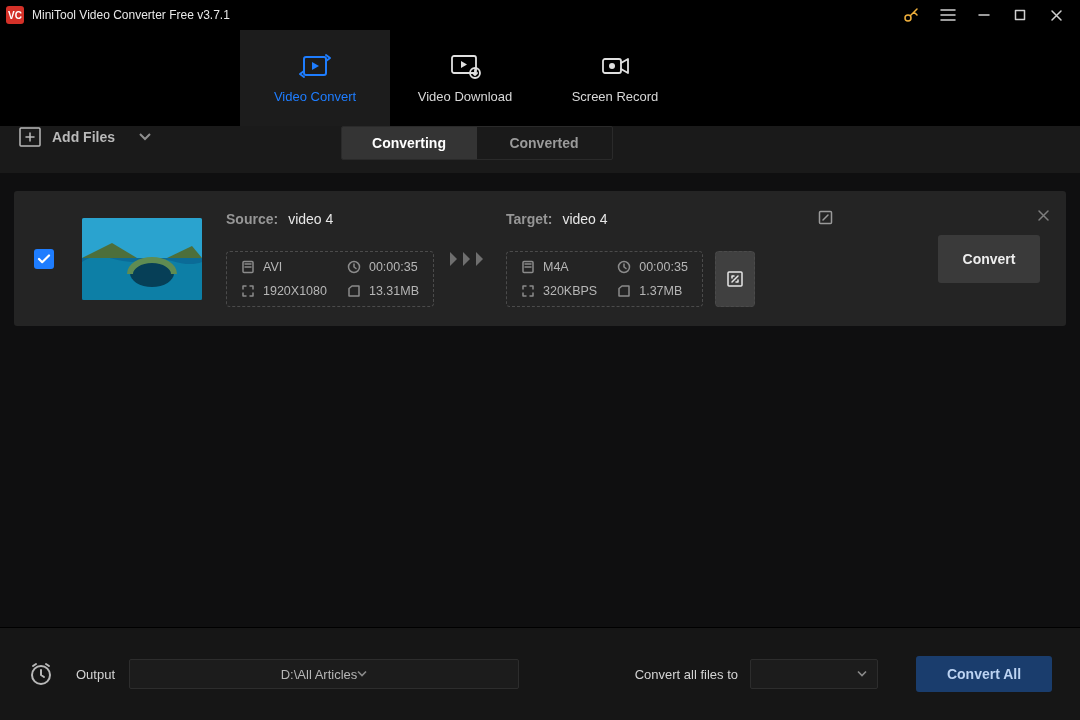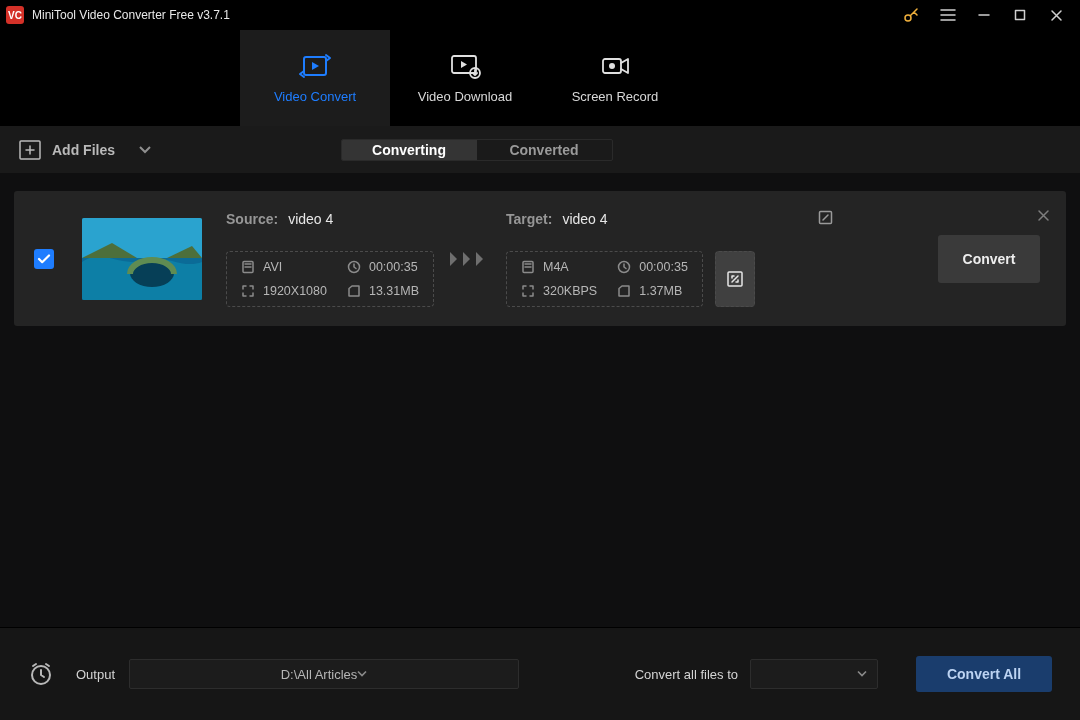--- a/index.html
+++ b/index.html
@@ -10,26 +10,26 @@
   .titlebar .apptitle{font-size:12px;color:#e8e8e8;margin-left:8px;flex:0 0 auto;}
   .titlebar .spacer{flex:1;}
   .titlebar .winbtn{width:36px;height:30px;display:flex;align-items:center;justify-content:center;color:#cfcfcf;cursor:pointer;}
   .titlebar .winbtn.key{color:#f0b03c;}
   
   .topnav{height:96px;background:#000;display:flex;align-items:stretch;padding-left:240px;}
   .navtab{width:150px;display:flex;flex-direction:column;align-items:center;justify-content:center;gap:10px;color:#d8d8d8;cursor:pointer;font-size:13px;}
   .navtab .nicon{width:34px;height:26px;}
   .navtab.active{background:#1c1c1c;color:#1e7dff;}
   
-  .toolbar{height:47px;background:#1a1a1a;display:flex;align-items:center;padding:0 18px;}
+  .toolbar{height:47px;background:#1a1a1a;display:flex;align-items:flex-start;padding:0 18px;}
   .addfiles{display:flex;align-items:center;gap:10px;color:#b9b9b9;font-weight:600;font-size:14px;cursor:pointer;}
   .addfiles .aficon{width:24px;height:22px;}
   .addfiles .drop{margin-left:14px;}
   .segmented{margin:0 auto;display:flex;border:1px solid #2a2a2a;border-radius:2px;overflow:hidden;}
-  .segmented .segbtn{width:135px;height:20px;display:flex;align-items:center;justify-content:center;font-size:14px;font-weight:600;color:#9a9a9a;background:transparent;cursor:pointer;}
+  .segmented .segbtn{width:135px;height:32px;display:flex;align-items:center;justify-content:center;font-size:14px;font-weight:600;color:#9a9a9a;background:transparent;cursor:pointer;}
   .segmented .segbtn.active{background:#343434;color:#fff;}
   .toolbar .tbspacer{width:260px;}
   
   .content{height:454px;padding:18px 14px;background:#0f0f10;}
   .filecard{background:#242424;border-radius:3px;padding:16px 20px;display:flex;align-items:center;position:relative;min-height:135px;}
   .checkbox{width:20px;height:20px;border-radius:3px;background:#1e7dff;display:flex;align-items:center;justify-content:center;}
   .thumb{width:120px;height:82px;background:#117d9a;border-radius:2px;margin-left:28px;overflow:hidden;position:relative;}
   .srccol,.tgtcol{margin-left:24px;display:flex;flex-direction:column;gap:8px;}
   .colhead{display:flex;align-items:center;gap:10px;font-size:14px;margin-bottom:16px;}
   .colhead .lab{color:#969696;font-weight:600;}

